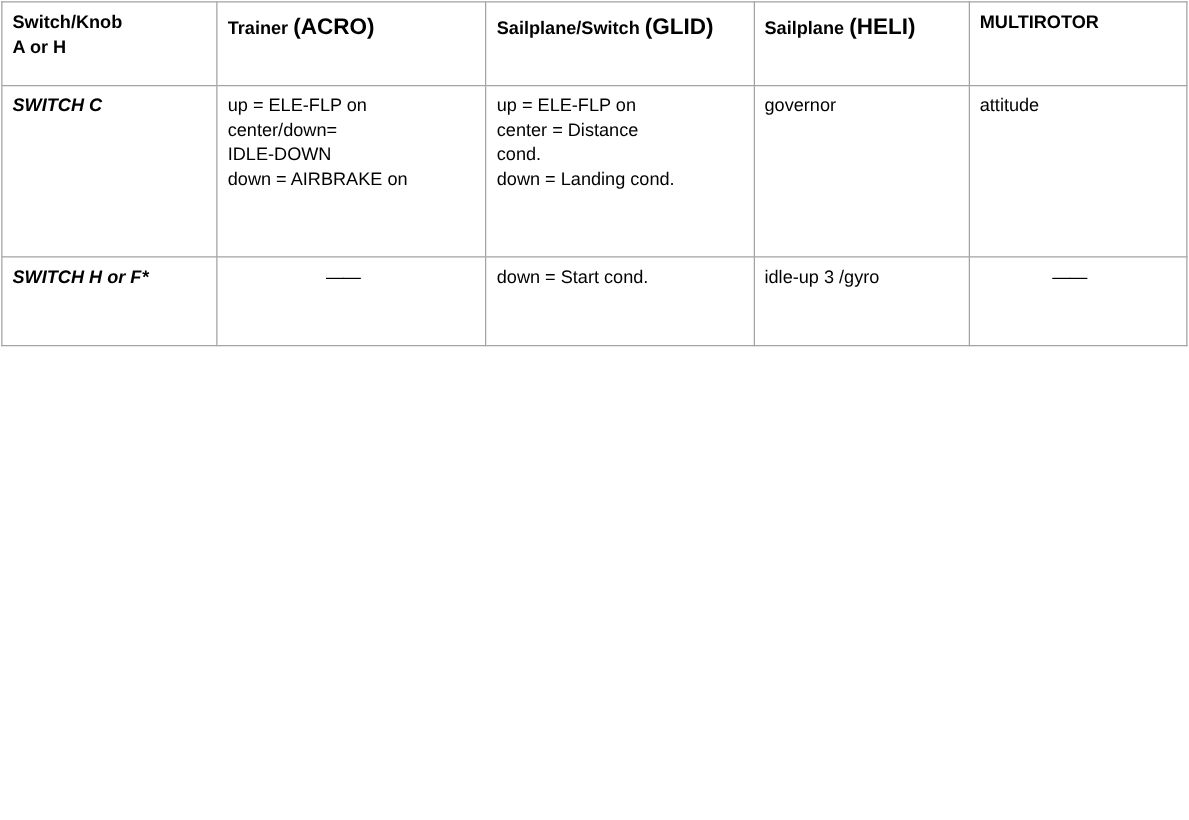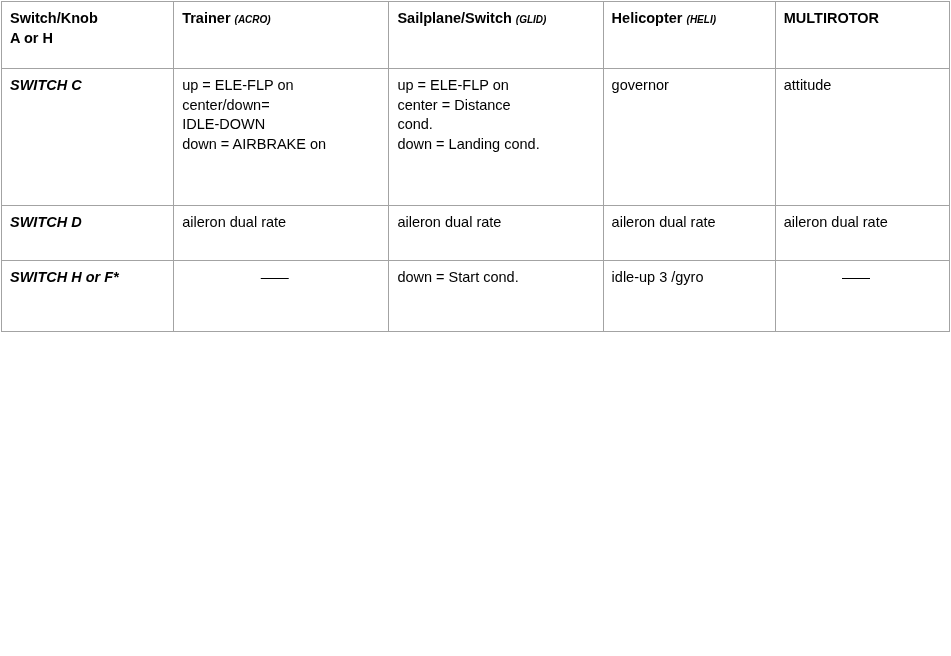--- a/index.html
+++ b/index.html
@@ -37,22 +37,21 @@
   col.c4 { width: 174px; }
 
   thead th {
     font-weight: bold;
     font-size: 15px;
     height: 52px;
     vertical-align: top;
   }
   thead th .sub {
     font-weight: bold;
-    font-size: 10px;
-    font-style: italic;
+    font-size: 18px;
   }
   td.rowhead {
     font-weight: bold;
     font-style: italic;
     font-size: 15px;
     white-space: pre-line;
   }
   td.cell {
     font-weight: normal;
     font-style: normal;
@@ -93,21 +92,21 @@
       </th>
       <th>
         <span>Trainer</span>
         <span class="sub">(ACRO)</span>
       </th>
       <th>
         <span>Sailplane/Switch</span>
         <span class="sub">(GLID)</span>
       </th>
       <th>
-        <span>Helicopter</span>
+        <span>Sailplane</span>
         <span class="sub">(HELI)</span>
       </th>
       <th>
         <span>MULTIROTOR</span>
       </th>
     </tr>
   </thead>
   <tbody>
     <tr class="r-c">
       <td class="rowhead" style="white-space: pre-line;">SWITCH C</td>
@@ -115,27 +114,20 @@
 center/down=
 IDLE-DOWN
 down = AIRBRAKE on</td>
       <td class="cell" style="white-space: pre-line;">up = ELE-FLP on
 center = Distance
 cond.
 down = Landing cond.</td>
       <td class="cell" style="white-space: pre-line;">governor</td>
       <td class="cell" style="white-space: pre-line;">attitude</td>
     </tr>
-    <tr class="r-d">
-      <td class="rowhead" style="white-space: pre-line;">SWITCH D</td>
-      <td class="cell" style="white-space: pre-line;">aileron dual rate</td>
-      <td class="cell" style="white-space: pre-line;">aileron dual rate</td>
-      <td class="cell" style="white-space: pre-line;">aileron dual rate</td>
-      <td class="cell" style="white-space: pre-line;">aileron dual rate</td>
-    </tr>
     <tr class="r-h">
       <td class="rowhead" style="white-space: pre-line;">SWITCH H or F*</td>
       <td class="cell dashcell" style="white-space: pre-line;"><span class="dash">——</span></td>
       <td class="cell" style="white-space: pre-line;">down = Start cond.</td>
       <td class="cell" style="white-space: pre-line;">idle-up 3 /gyro</td>
       <td class="cell dashcell" style="white-space: pre-line;"><span class="dash">——</span></td>
     </tr>
   </tbody>
 </table>
 

